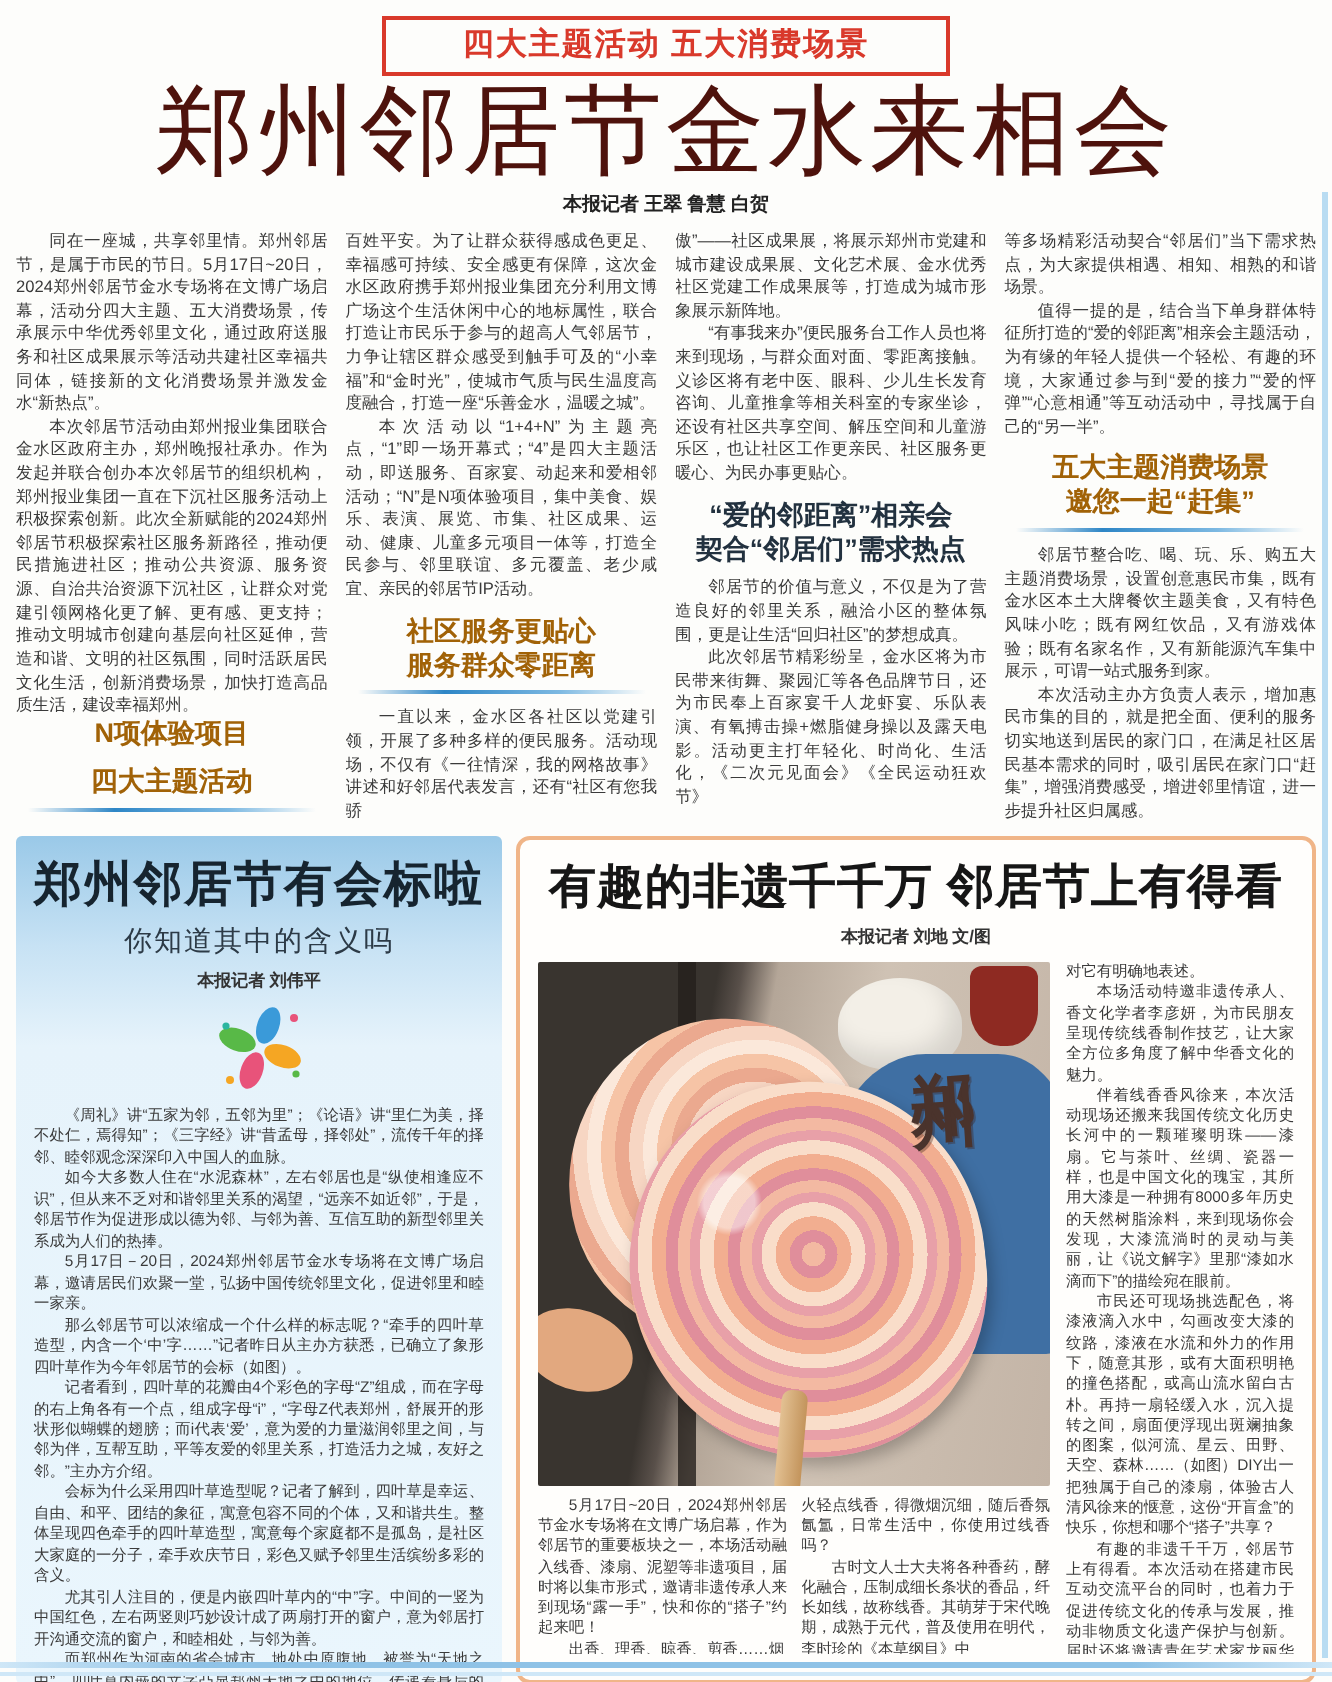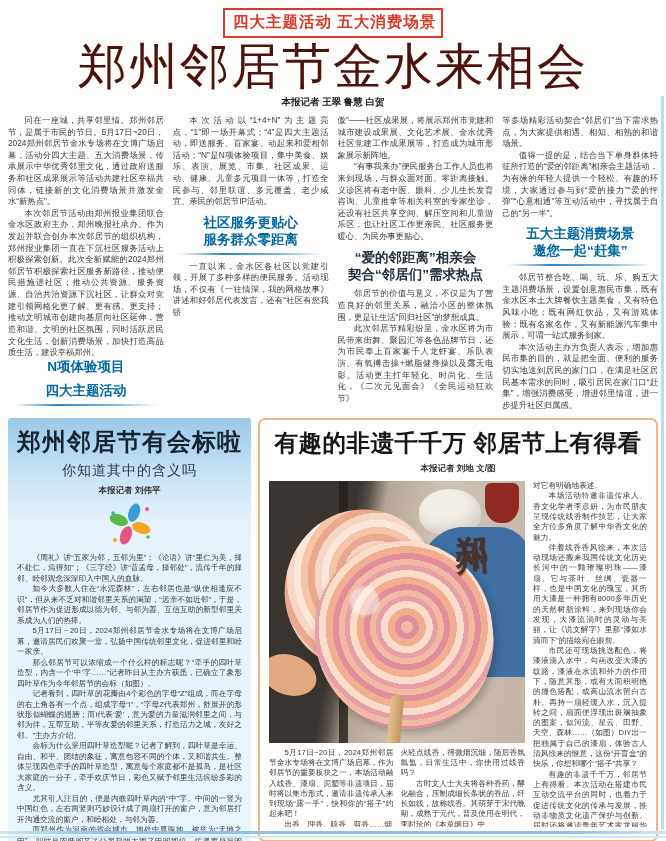--- a/index.html
+++ b/index.html
@@ -1,32 +1,32 @@
 <!DOCTYPE html>
 <html><head>
 <meta charset="utf-8">
 <style>
   * { margin:0; padding:0; box-sizing:border-box; }
   html,body { background:#ffffff; }
   body { font-family:"Liberation Sans","DejaVu Sans",sans-serif; }
   .page { position:relative; width:666px; height:841px; background:#fdfdfb; padding:6px 8px 0 8px; overflow:hidden; }
 
   
-  .kicker-box { width:220px; margin:2px auto 3px auto; border:2px solid #d9392b; padding:2px 8px 3px 8px; text-align:center; }
+  .kicker-box { width:284px; margin:2px auto 3px auto; border:2px solid #d9392b; padding:2px 8px 3px 8px; text-align:center; }
   .kicker-box span { color:#d9392b; font-size:15.5px; font-weight:bold; letter-spacing:1px; white-space:nowrap; }
   .main-headline { text-align:center; font-size:49px; font-weight:normal; color:#4e120c; letter-spacing:2px; line-height:1.04; white-space:nowrap; }
   .main-byline { text-align:center; font-size:9.5px; color:#222; font-weight:bold; margin:4px 0 6px 0; }
 
   
   .top-story { display:flex; gap:9px; height:296px; overflow:hidden; }
   .story-col { flex:1 1 0; overflow:hidden; }
   .story-col p { font-size:8.3px; line-height:1.4; color:#3a3a3a; text-align:justify; text-indent:2em; }
   .story-col p.cont { text-indent:0; }
   .sec-h { text-align:center; font-weight:bold; font-size:13.5px; line-height:1.25; margin-top:7px; white-space:nowrap; }
-  .sec-h.blue { color:#0369a1; }
+  .sec-h.blue { color:#a16207; }
   .sec-h.dark { color:#22313f; }
   .sec-rule { height:2px; margin:4px 6px 6px 6px;
     background:linear-gradient(90deg, rgba(120,180,225,0), #2e86c6 30%, #7db9e2 70%, rgba(120,180,225,0)); }
   .sec-gap { height:5px; }
 
   
   .bottom-row { display:flex; gap:7px; margin-top:7px; height:424px; }
 
   
   .logo-panel { width:243px; flex:0 0 243px; border-radius:3px; padding:8px 9px 6px 9px; overflow:hidden;
@@ -90,20 +90,21 @@
   <div class="top-story">
     <div class="story-col">
       <p>同在一座城，共享邻里情。郑州邻居节，是属于市民的节日。5月17日~20日，2024郑州邻居节金水专场将在文博广场启幕，活动分四大主题、五大消费场景，传承展示中华优秀邻里文化，通过政府送服务和社区成果展示等活动共建社区幸福共同体，链接新的文化消费场景并激发金水“新热点”。</p>
       <p>本次邻居节活动由郑州报业集团联合金水区政府主办，郑州晚报社承办。作为发起并联合创办本次邻居节的组织机构，郑州报业集团一直在下沉社区服务活动上积极探索创新。此次全新赋能的2024郑州邻居节积极探索社区服务新路径，推动便民措施进社区；推动公共资源、服务资源、自治共治资源下沉社区，让群众对党建引领网格化更了解、更有感、更支持；推动文明城市创建向基层向社区延伸，营造和谐、文明的社区氛围，同时活跃居民文化生活，创新消费场景，加快打造高品质生活，建设幸福郑州。</p>
       <div class="sec-h blue" style="margin-top:0">N项体验项目</div>
       <div class="sec-h blue">四大主题活动</div>
       <div class="sec-rule"></div>
 
     </div>
     <div class="story-col">
+      <p class="cont">百姓平安。为了让群众获得感成色更足、幸福感可持续、安全感更有保障，这次金水区政府携手郑州报业集团充分利用文博广场这个生活休闲中心的地标属性，联合打造让市民乐于参与的超高人气邻居节，力争让辖区群众感受到触手可及的“小幸福”和“金时光”，使城市气质与民生温度高度融合，打造一座“乐善金水，温暖之城”。</p>
       <p>本次活动以“1+4+N”为主题亮点，“1”即一场开幕式；“4”是四大主题活动，即送服务、百家宴、动起来和爱相邻活动；“N”是N项体验项目，集中美食、娱乐、表演、展览、市集、社区成果、运动、健康、儿童多元项目一体等，打造全民参与、邻里联谊、多元覆盖、老少咸宜、亲民的邻居节IP活动。</p>
       <div class="sec-h blue">社区服务更贴心</div>
       <div class="sec-h blue" style="margin-top:0">服务群众零距离</div>
       <div class="sec-rule"></div>
       <p>一直以来，金水区各社区以党建引领，开展了多种多样的便民服务。活动现场，不仅有《一往情深，我的网格故事》讲述和好邻居代表发言，还有“社区有您我骄</p>
     </div>
     <div class="story-col">
       <p class="cont">傲”——社区成果展，将展示郑州市党建和城市建设成果展、文化艺术展、金水优秀社区党建工作成果展等，打造成为城市形象展示新阵地。</p>
       <p>“有事我来办”便民服务台工作人员也将来到现场，与群众面对面、零距离接触。义诊区将有老中医、眼科、少儿生长发育咨询、儿童推拿等相关科室的专家坐诊，还设有社区共享空间、解压空间和儿童游乐区，也让社区工作更亲民、社区服务更暖心、为民办事更贴心。</p>
       <div class="sec-h dark">“爱的邻距离”相亲会</div>

